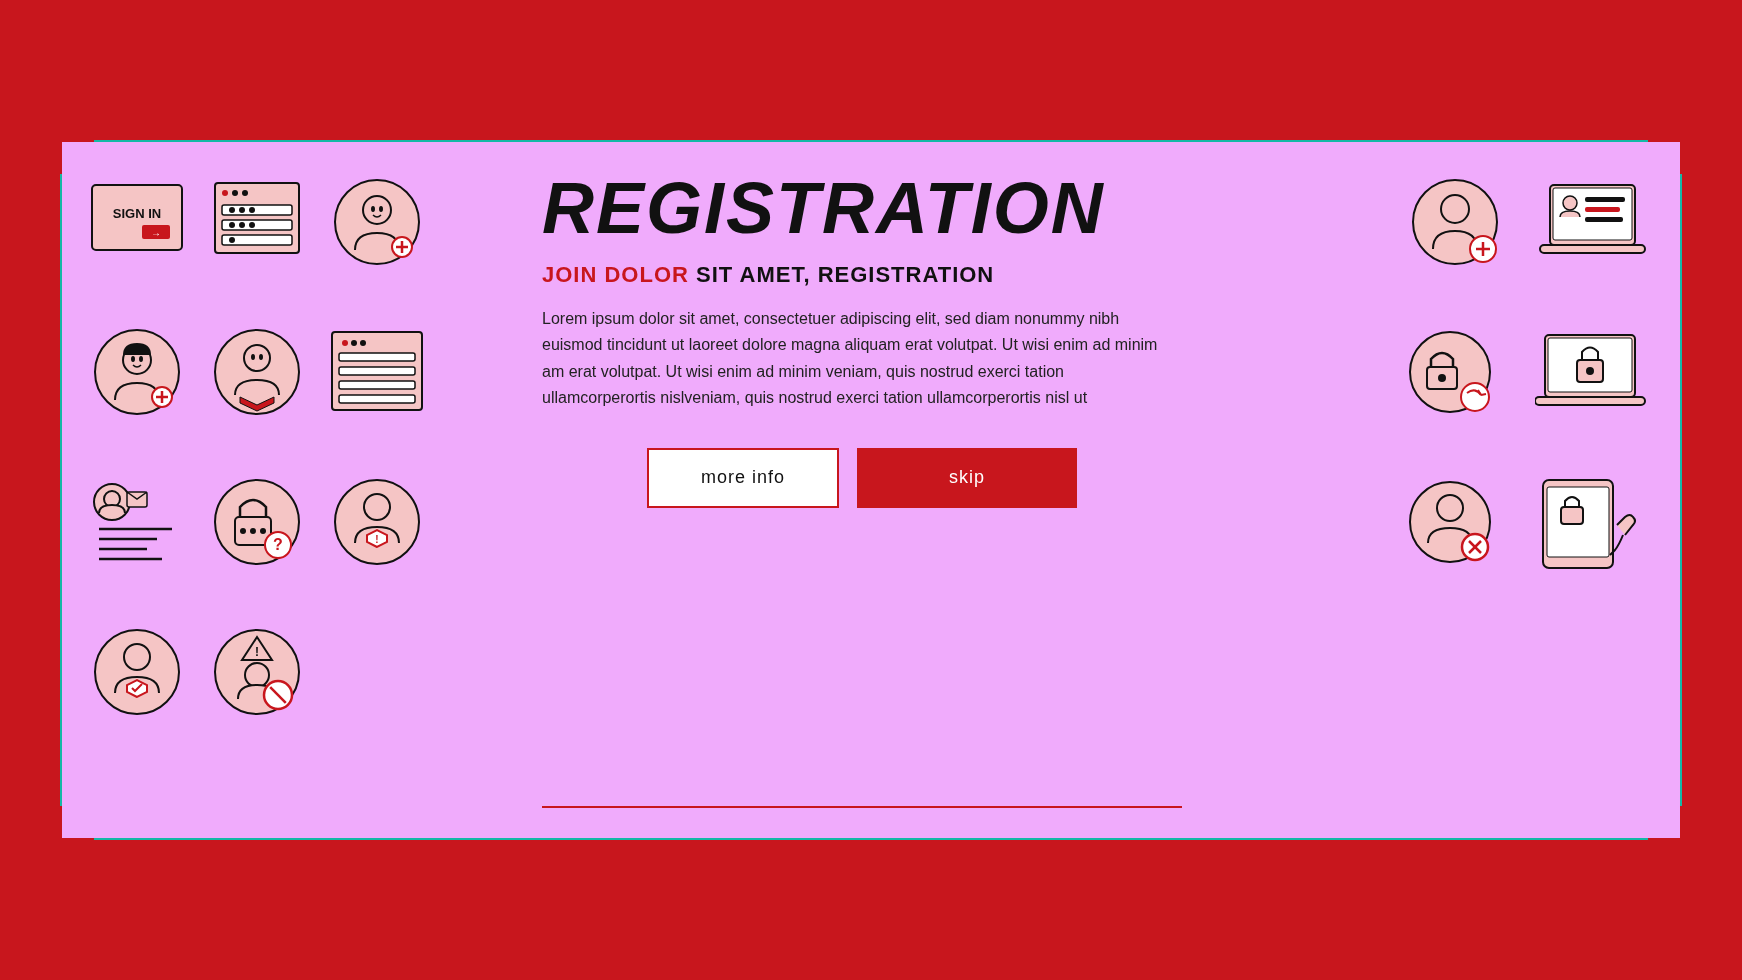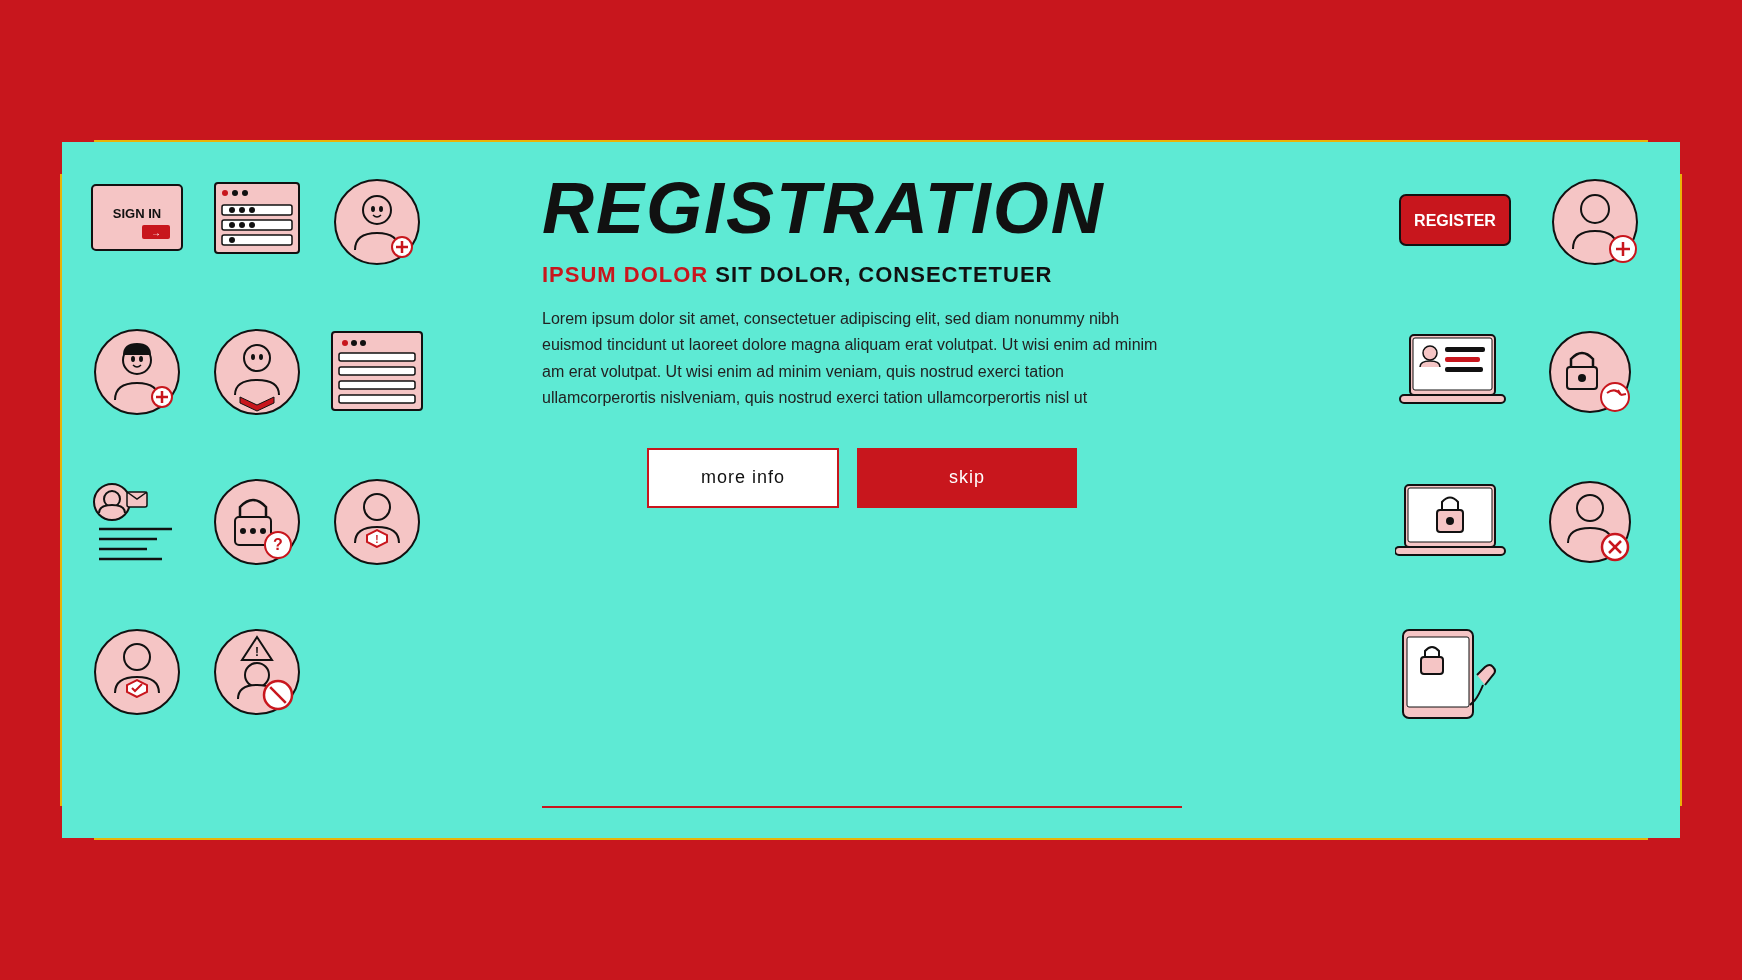--- a/index.html
+++ b/index.html
@@ -11,22 +11,22 @@
       overflow: hidden;
       position: relative;
     }
 
     .main-card {
       position: absolute;
       left: 60px;
       top: 140px;
       width: 1622px;
       height: 700px;
-      background: #5eead4;
-      border: 2px solid #eab308;
+      background: #f0abfc;
+      border: 2px solid #14b8a6;
     }
 
     
     .bracket {
       position: absolute;
       width: 36px;
       height: 36px;
       border-color: #c8161d;
       border-style: solid;
     }
@@ -323,26 +323,20 @@
         <path d="M28 74 Q28 60 47 60 Q66 60 66 74" fill="#f5c5c5" stroke="#111" stroke-width="2"></path>
 
         <circle cx="68" cy="70" r="14" fill="#fff" stroke="#c8161d" stroke-width="2.5"></circle>
         <line x1="57" y1="70" x2="79" y2="70" stroke="#c8161d" stroke-width="2.5" transform="rotate(45 68 70)"></line>
       </svg>
     </div>
   </div>
 
   <div class="right-icons">
 
-    <div class="icon-cell">
-      <svg width="120" height="85" viewBox="0 0 120 85">
-        <rect x="5" y="15" width="110" height="50" rx="6" fill="#c8161d" stroke="#111" stroke-width="2"></rect>
-        <text x="60" y="46" text-anchor="middle" font-size="16" font-weight="bold" fill="#fff">REGISTER</text>
-      </svg>
-    </div>
 
     <div class="icon-cell">
       <svg width="120" height="95" viewBox="0 0 120 95">
         <circle cx="60" cy="47" r="42" class="icon-bg-circle"></circle>
         <circle cx="60" cy="34" r="14" fill="#f5c5c5" stroke="#111" stroke-width="2"></circle>
         <path d="M38 74 Q38 56 60 56 Q82 56 82 74" fill="#f5c5c5" stroke="#111" stroke-width="2"></path>
         <circle cx="88" cy="74" r="13" fill="#fff" stroke="#c8161d" stroke-width="2"></circle>
         <line x1="88" y1="67" x2="88" y2="81" stroke="#c8161d" stroke-width="2.5"></line>
         <line x1="81" y1="74" x2="95" y2="74" stroke="#c8161d" stroke-width="2.5"></line>
       </svg>
@@ -413,22 +407,22 @@
         <path d="M82 50 L90 42 Q95 38 98 42 Q102 46 98 50 L90 60" fill="#f5c5c5" stroke="#111" stroke-width="2"></path>
         <path d="M88 60 Q84 70 80 75 L75 80" fill="none" stroke="#111" stroke-width="2"></path>
       </svg>
     </div>
 
   </div>
 
   <div class="center-content">
     <h1 class="title">REGISTRATION</h1>
     <div class="subtitle">
-      <span class="red">IPSUM DOLOR</span>
-      <span> SIT DOLOR, CONSECTETUER</span>
+      <span class="red">JOIN DOLOR</span>
+      <span> SIT AMET, REGISTRATION</span>
     </div>
     <p class="body-text">Lorem ipsum dolor sit amet, consectetuer adipiscing elit, sed diam nonummy nibh euismod tincidunt ut laoreet dolore magna aliquam erat volutpat. Ut wisi enim ad minim am erat volutpat. Ut wisi enim ad minim veniam, quis nostrud exerci tation ullamcorperortis nislveniam, quis nostrud exerci tation ullamcorperortis nisl ut</p>
     <div class="button-row">
       <button class="btn-more-info">more info</button>
       <button class="btn-skip">skip</button>
     </div>
   </div>
 
   <div class="bottom-line"></div>
 

